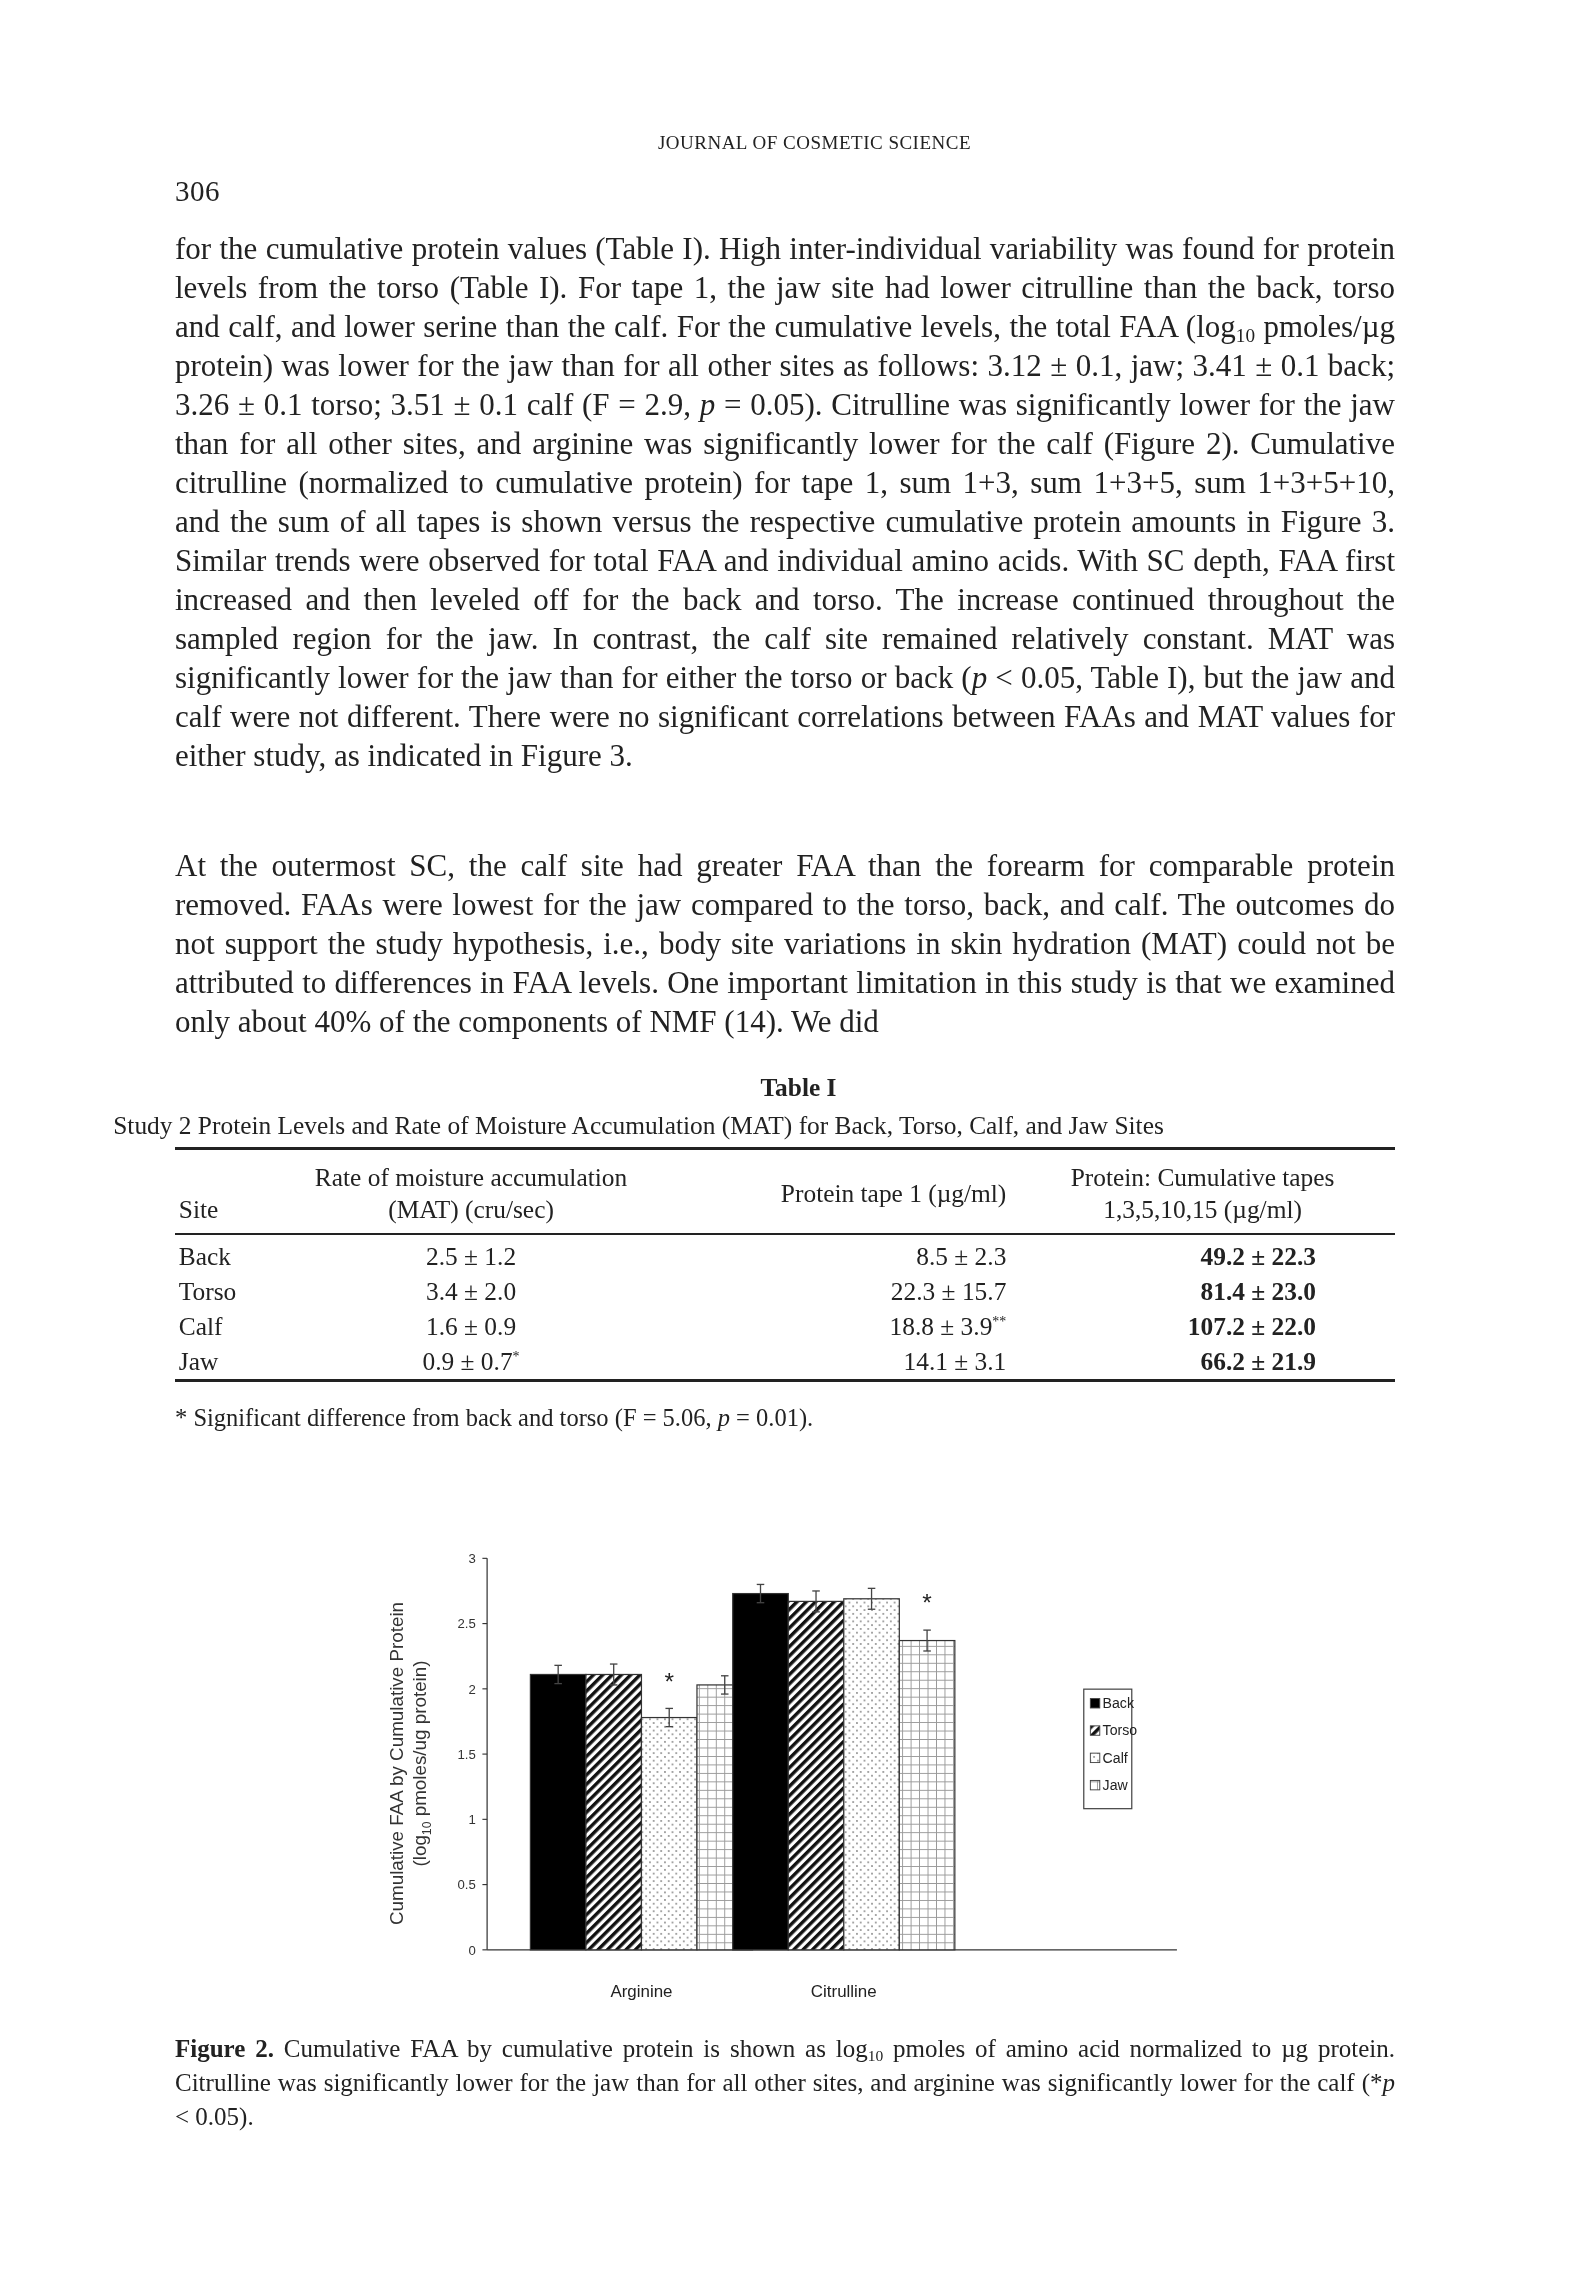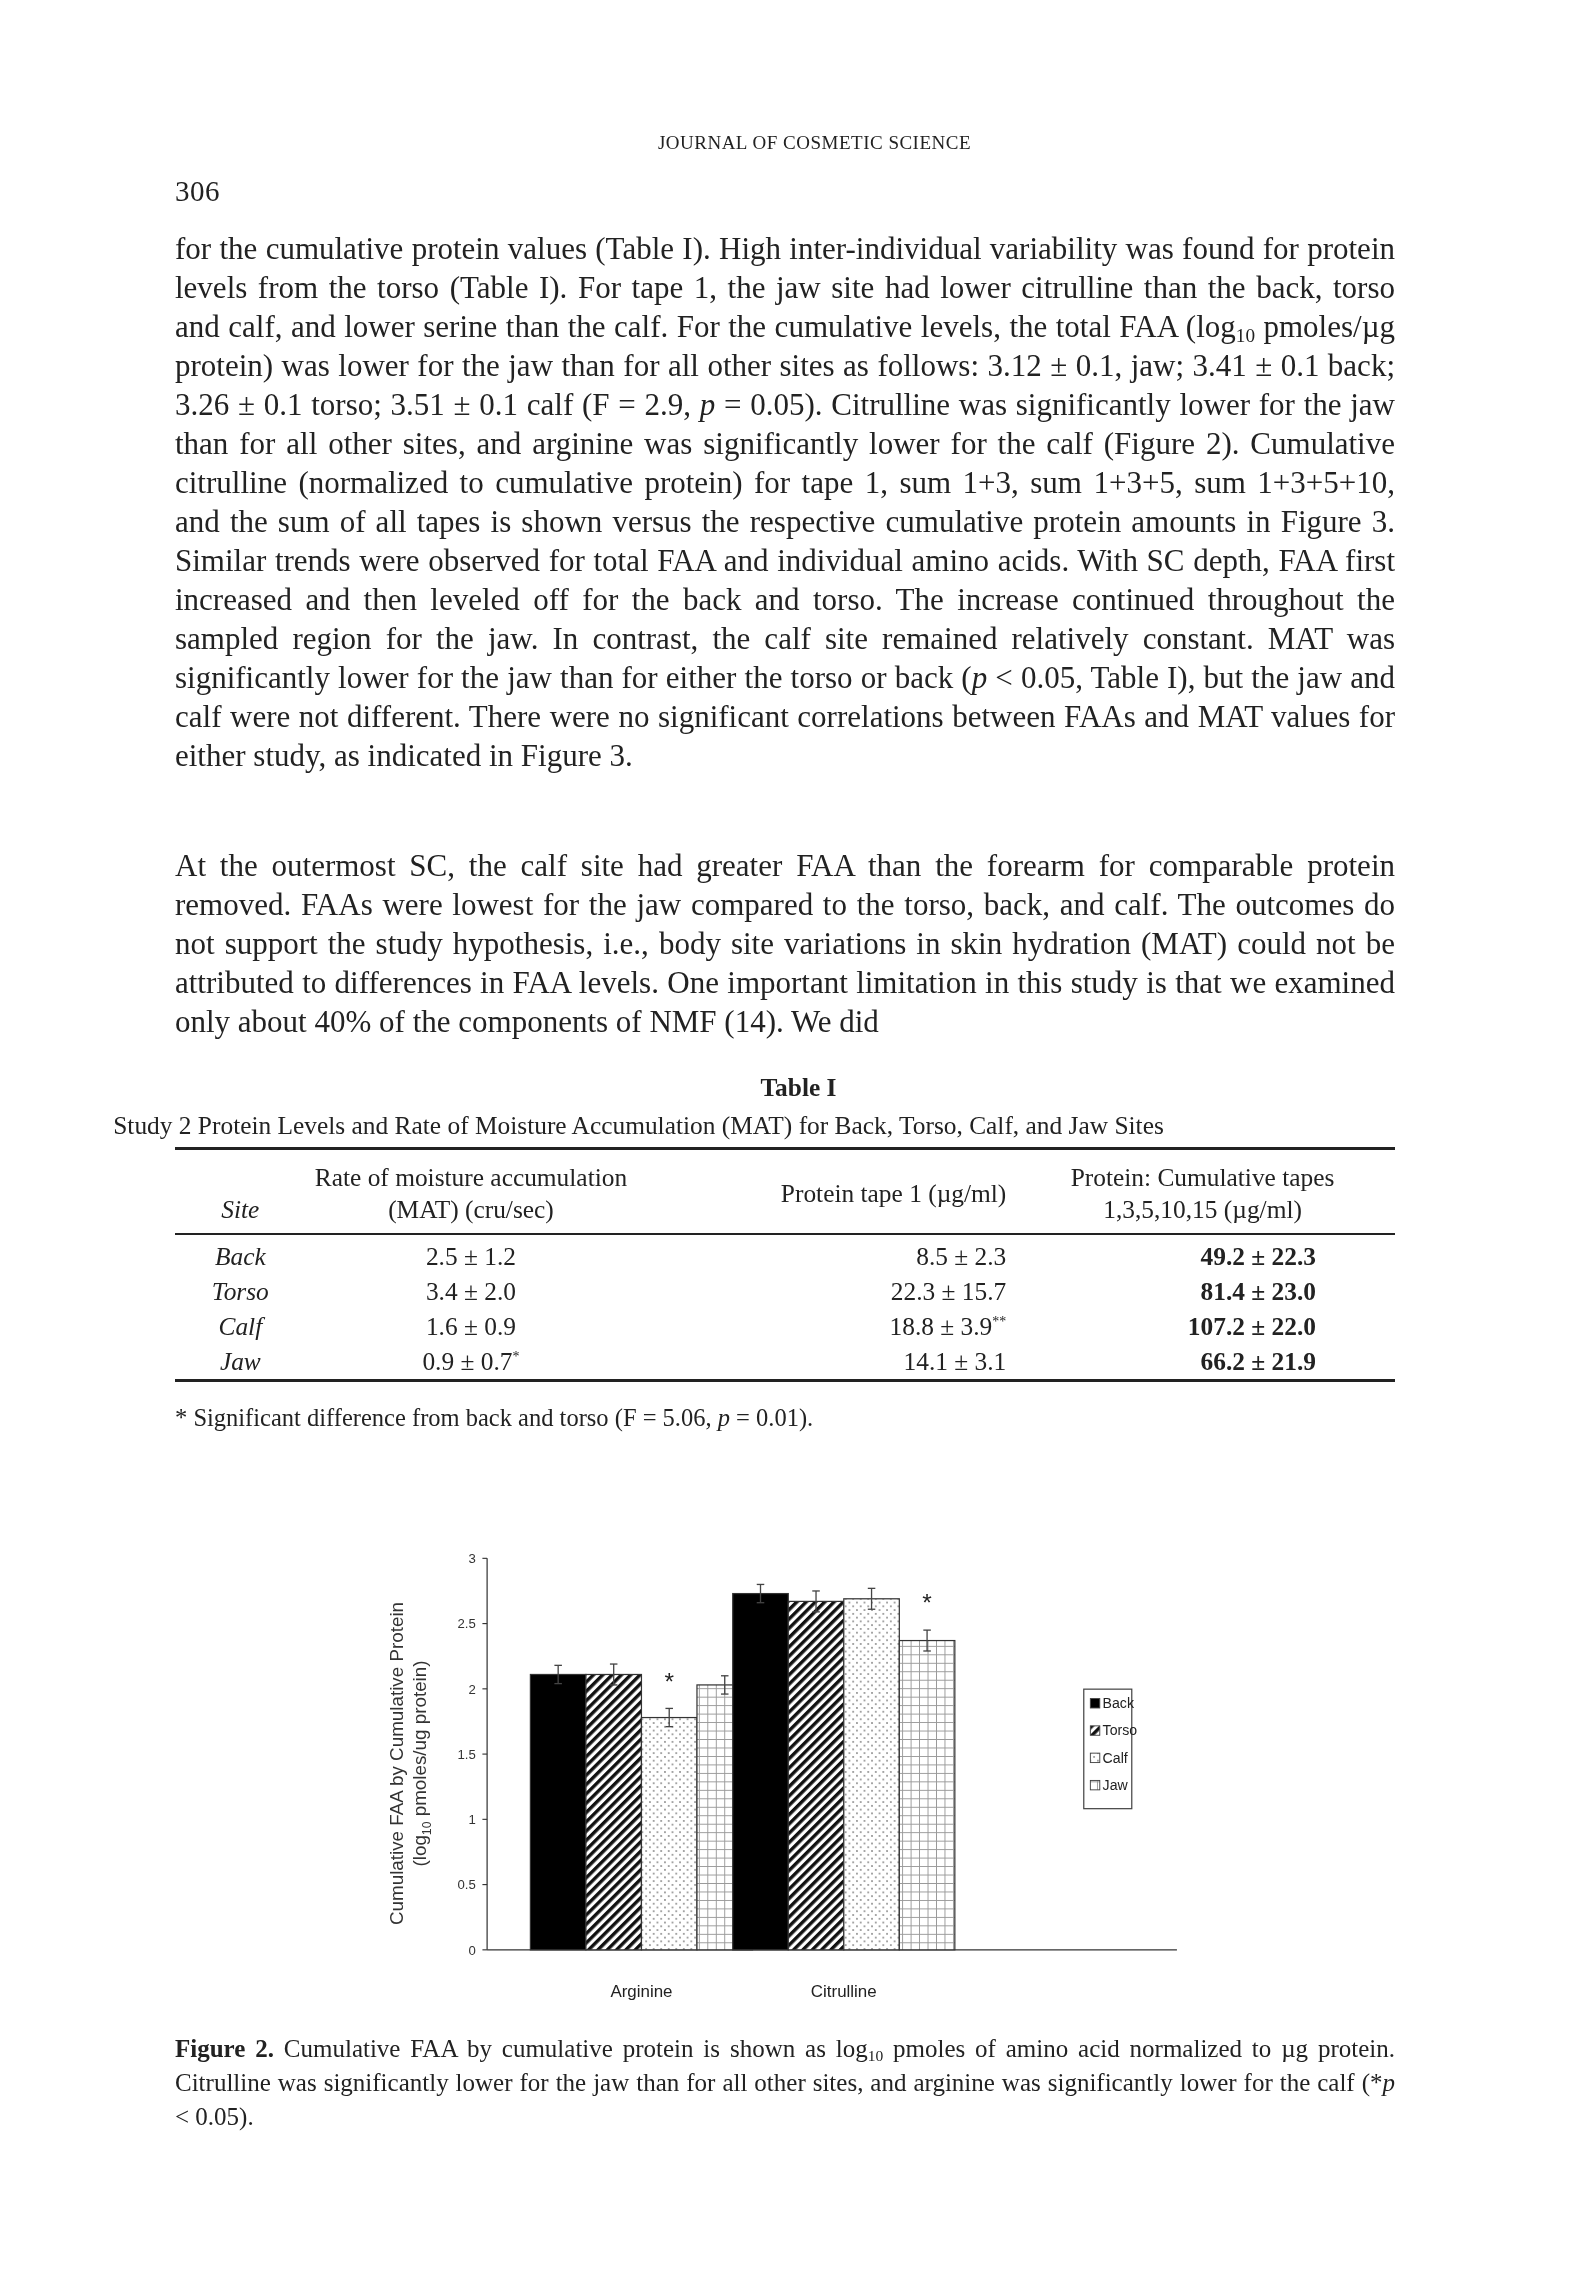--- a/index.html
+++ b/index.html
@@ -22,21 +22,21 @@
   .table-subtitle { position: absolute; left: 0; width: 1277px; top: 1111px; text-align: center; font-size: 25.4px; }
   table.data-table {
     position: absolute; left: 175px; top: 1147px; width: 1220px; border-collapse: collapse;
     font-size: 25.4px;
   }
   table.data-table th { font-weight: normal; padding: 11.3px 3.8px 7.5px 3.8px; vertical-align: bottom; line-height: 32px; }
   table.data-table thead tr { border-top: 3.8px solid #222; border-bottom: 2.8px solid #222; }
   table.data-table tbody td { padding: 0 3.8px; height: 35px; line-height: 35px; }
   table.data-table tbody tr:first-child td { padding-top: 3.8px; }
   table.data-table tbody tr:last-child { border-bottom: 3.8px solid #222; }
-  .col-site { text-align: center; width: 132px; font-style: italic; }
+  .col-site { text-align: left; width: 132px; }
   .col-mat { text-align: center; width: 348px; }
   .col-p1 { text-align: right; width: 405px; }
   .col-cum { text-align: right; width: 335px; }
   .th-mid { vertical-align: middle !important; }
   .cum-cell { padding-right: 79px !important; font-weight: bold; }
   .footnotes { position: absolute; left: 175px; top: 1401px; width: 1224px; font-size: 24.5px; line-height: 34px; }
   .footnotes div { margin: 0; }
   .chart-wrap { position: absolute; left: 377px; top: 1544px; width: 847px; height: 471px; }
   .chart-wrap svg text { font-family: "Liberation Sans", "DejaVu Sans", sans-serif; }
   .caption { position: absolute; left: 175px; top: 2032px; width: 1220px; font-size: 25px; line-height: 34px; text-align: justify; }

